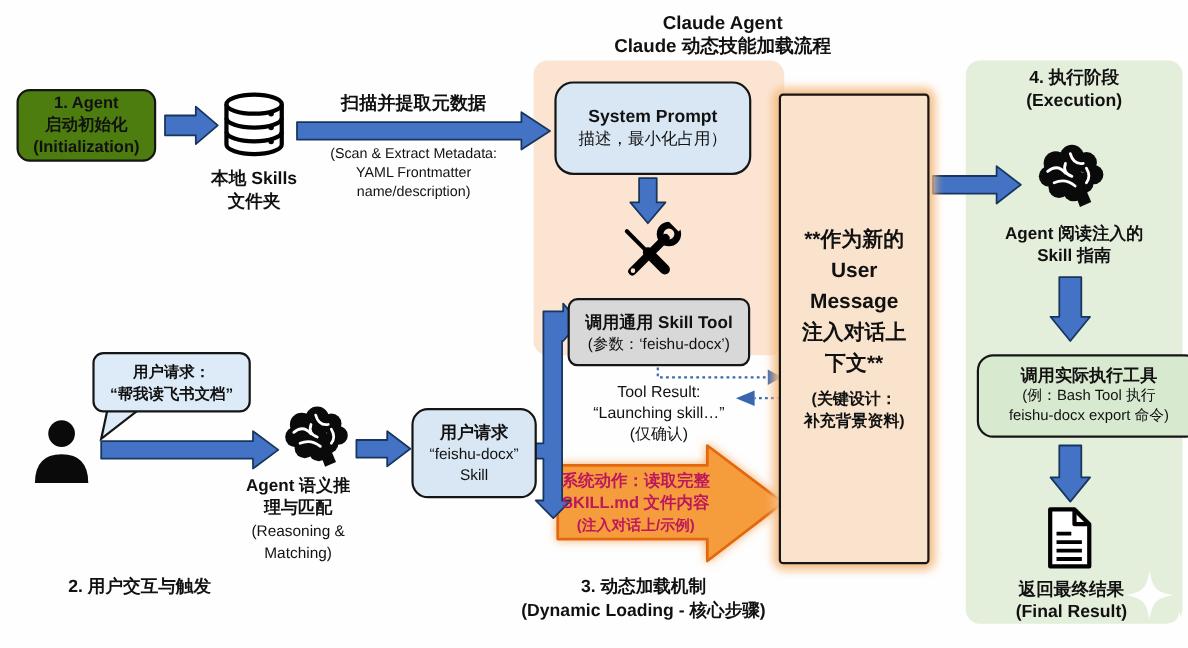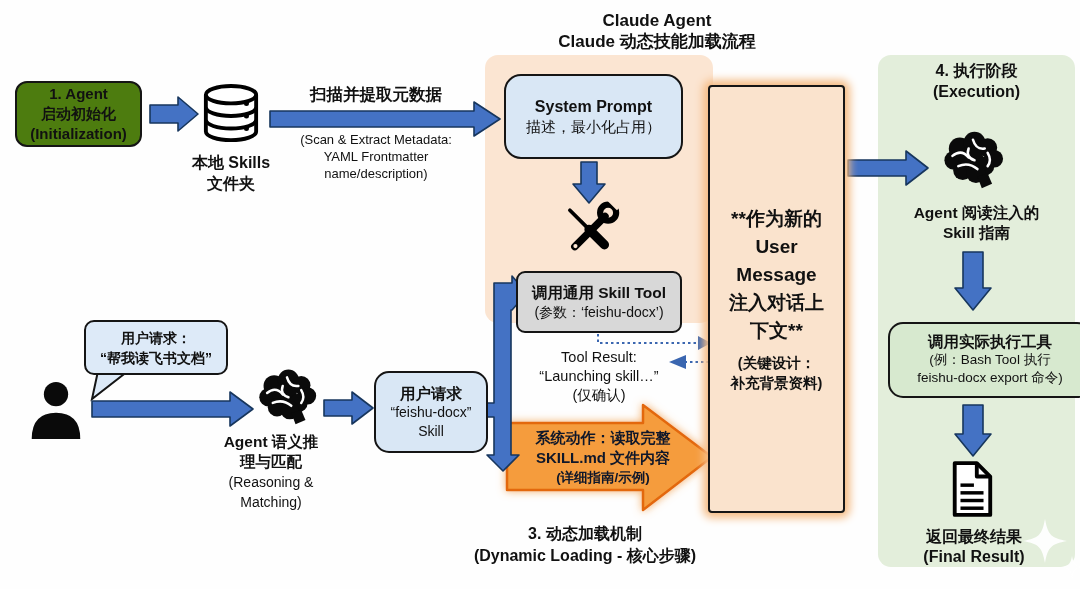--- a/index.html
+++ b/index.html
@@ -121,24 +121,24 @@
     <div class="b" style="font-size:15.5px;">调用通用 Skill Tool</div>
     <div style="font-size:14px;">(参数：‘feishu-docx’)</div>
   </div>
 
   <div class="txt z4" style="left:518px;top:348px;width:162px;font-size:14.5px;line-height:19px;">
     <div>Tool Result:</div>
     <div>“Launching skill…”</div>
     <div>(仅确认)</div>
   </div>
 
-  <div class="txt b z4" style="left:534px;top:428px;width:138px;font-size:15px;line-height:20px;color:#0f172a;">
+  <div class="txt b z4" style="left:509px;top:428px;width:138px;font-size:15px;line-height:20px;color:#be185d;">
     <div>系统动作：读取完整</div>
     <div>SKILL.md 文件内容</div>
-    <div style="font-size:13.5px;">(详细指南/示例)</div>
+    <div style="font-size:13.5px;">(注入对话上/示例)</div>
   </div>
 
   <div class="box glowbox z3" style="left:708px;top:85px;width:137px;height:428px;border-radius:4px;border-width:2.5px;background:#fae3cd;">
     <div class="b" style="font-size:19px;line-height:28px;">
       <div>**作为新的</div>
       <div>User</div>
       <div>Message</div>
       <div>注入对话上</div>
       <div>下文**</div>
     </div>
@@ -190,20 +190,21 @@
     <div style="font-size:14px;">Matching)</div>
   </div>
 
   <div class="box box-blue z3" style="left:374px;top:371px;width:114px;height:82px;border-radius:15px;font-size:14px;line-height:19px;">
     <div class="b" style="font-size:15.5px;">用户请求</div>
     <div>“feishu-docx”</div>
     <div>Skill</div>
   </div>
 
   <div class="txt b z4" style="left:26px;top:523px;width:202px;font-size:16px;line-height:22px;">
+    <div>2. 用户交互与触发</div>
   </div>
 
   <div class="txt b z4" style="left:430px;top:523px;width:310px;font-size:16px;line-height:22px;">
     <div>3. 动态加载机制</div>
     <div>(Dynamic Loading - 核心步骤)</div>
   </div>
 
   <div class="txt b z4" style="left:886px;top:60px;width:181px;font-size:16px;line-height:21px;">
     <div>4. 执行阶段</div>
     <div>(Execution)</div>

